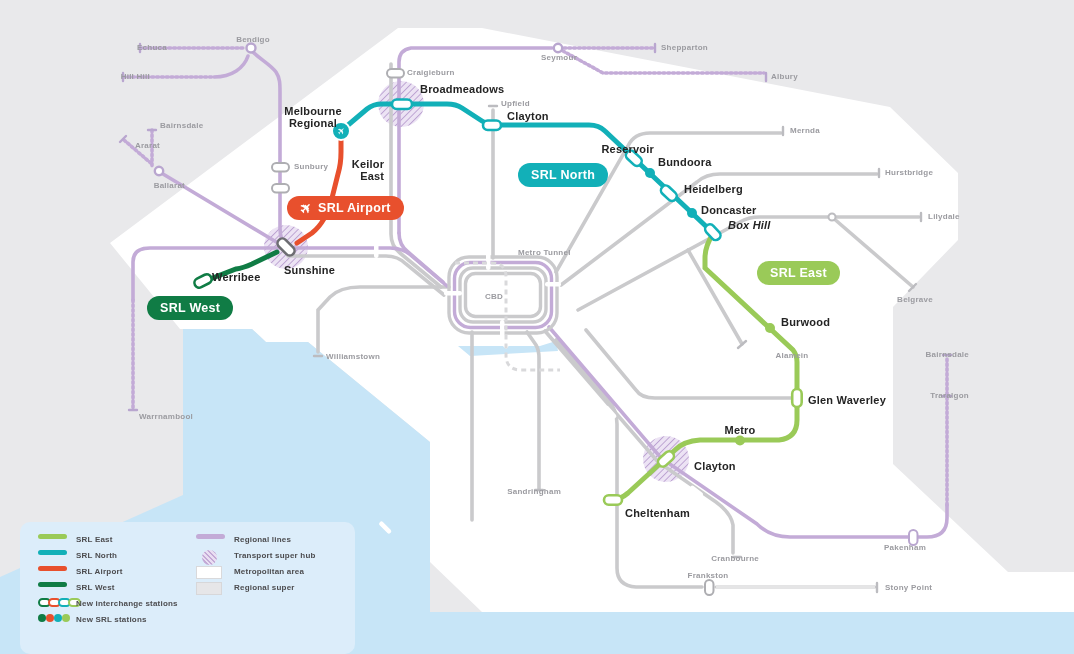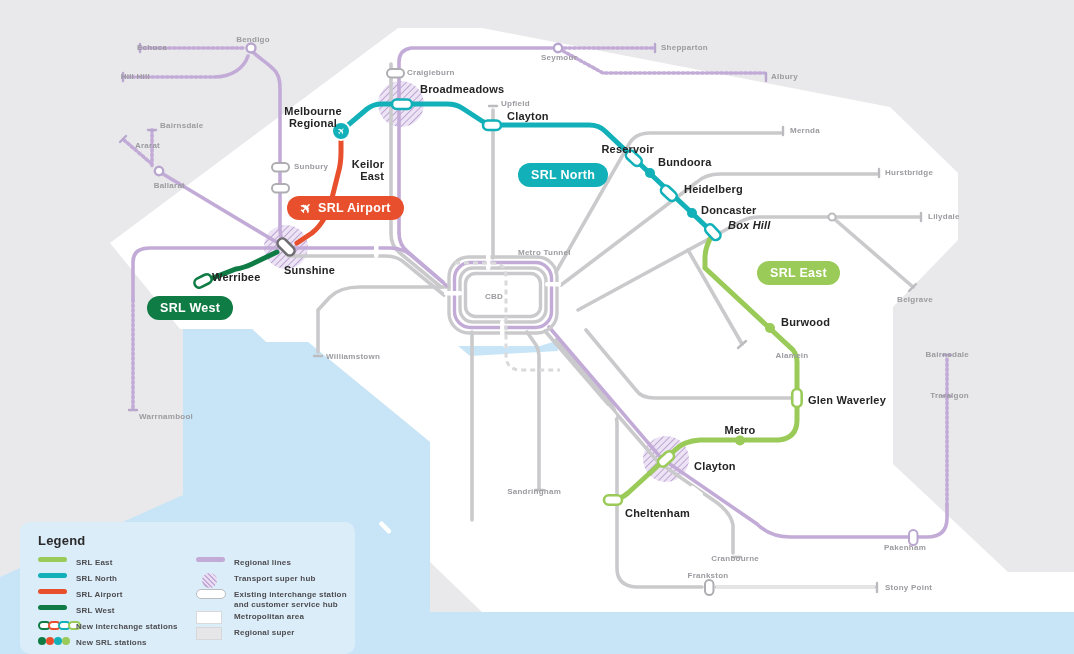--- a/index.html
+++ b/index.html
@@ -265,21 +265,20 @@
   <span>SRL North</span>
 </div>
 <div class="badge" style="left:757px;top:261px;background:#9aca58;">
   <span>SRL East</span>
 </div>
 <div class="badge" style="left:147px;top:296px;background:#107c45;">
   <span>SRL West</span>
 </div>
 
 <div id="legend">
-  <h3>Legend</h3>
   <div class="cols">
     <div class="col left" id="legend-left">
           <div class="lrow">
             <div class="swbox">
               <span class="sw-line" style="background: rgb(154, 202, 88);"></span>
             </div>
             <div class="ltext">SRL East</div>
           </div>
           <div class="lrow">
             <div class="swbox">
@@ -330,26 +329,20 @@
             <div class="ltext">Regional lines</div>
           </div>
           <div class="lrow">
             <div class="swbox">
               <span class="sw-hub"></span>
             </div>
             <div class="ltext">Transport super hub</div>
           </div>
           <div class="lrow">
             <div class="swbox">
-              <span class="sw-pillgray"></span>
-            </div>
-            <div class="ltext">Existing interchange station and customer service hub</div>
-          </div>
-          <div class="lrow">
-            <div class="swbox">
               <span class="sw-metro"></span>
             </div>
             <div class="ltext">Metropolitan area</div>
           </div>
           <div class="lrow">
             <div class="swbox">
               <span class="sw-reg"></span>
             </div>
             <div class="ltext">Regional super</div>
           </div>

